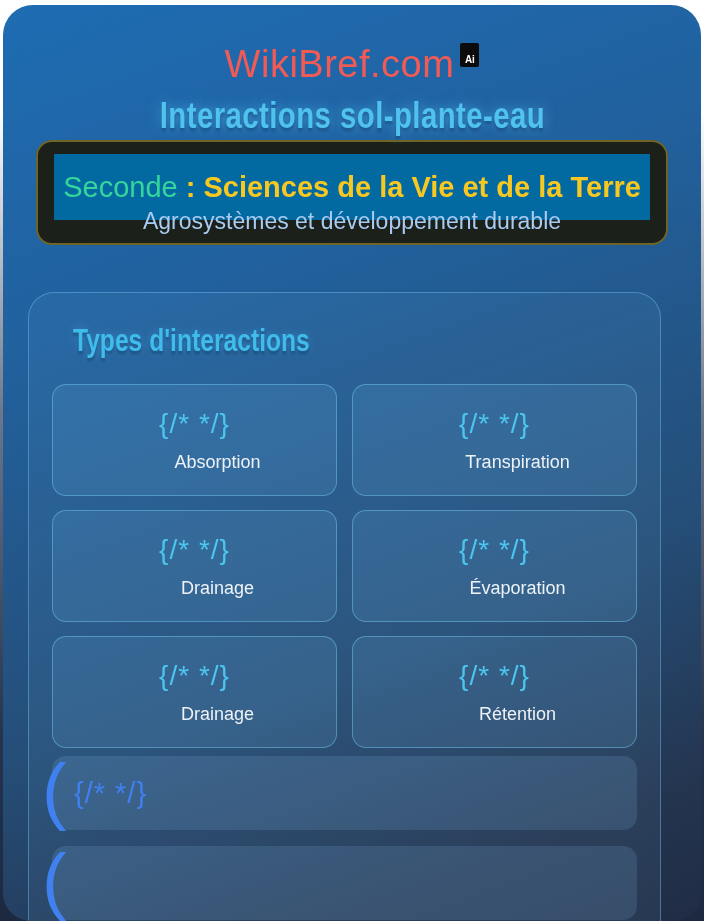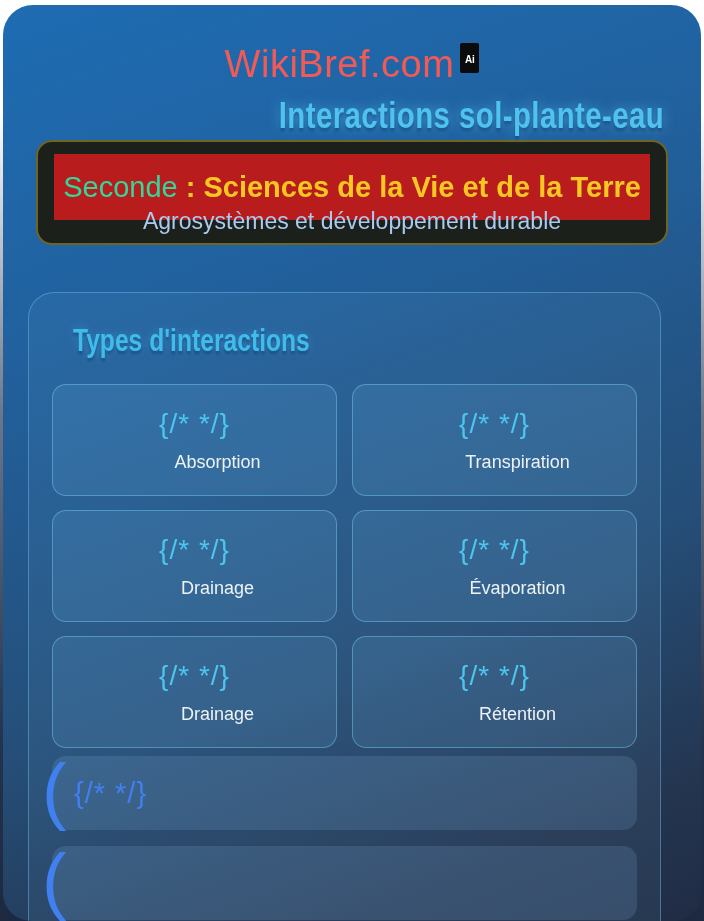--- a/index.html
+++ b/index.html
@@ -9,36 +9,36 @@
     font-family:"Liberation Sans",sans-serif;
   }
   .page{
     position:absolute;top:5px;left:3px;right:3px;bottom:0;
     border-radius:30px 30px 28px 28px;overflow:hidden;
     background:linear-gradient(160deg,#1e6cb3 0%,#21619e 30%,#254e78 65%,#243550 88%,#202c44 100%);
   }
   .header{margin-top:38px;text-align:center;}
   .site-name{font-size:38px;color:#f15a55;letter-spacing:.5px;cursor:pointer;}
   .ai-badge{
-    display:inline-block;width:19px;height:30px;margin-left:6px;border-radius:2px;
+    display:inline-block;width:19px;height:24px;margin-left:6px;border-radius:2px;
     background:#0b0b0b;color:#ffffff;font-size:10px;font-weight:700;
     line-height:34px;text-align:center;vertical-align:14px;
   }
-  .page-title{margin:10px 0 0;text-align:right;font-size:35px;font-weight:700;color:#4fc2ee;}
+  .page-title{margin:10px 0 0;text-align:center;font-size:35px;font-weight:700;color:#4fc2ee;}
   .page-title .cond{
     display:inline-block;transform:scale(.84,1.04);
     text-shadow:0 0 14px rgba(96,205,255,.55),0 2px 3px rgba(0,40,80,.45);
     letter-spacing:.5px;
   }
   .course-card{
     margin:4px 33px 0;padding:12px 16px 8px;
     background:#1b211a;border:2px solid #6e6426;border-radius:16px;
   }
   .course-heading{
-    background:#b91c1c;padding:10px 8px;text-align:center;
+    background:#0369a1;padding:10px 8px;text-align:center;
     font-size:29px;line-height:46px;
   }
   .level{color:#35d69c;font-weight:500;}
   .sep,.subject{color:#f8c822;font-weight:700;}
   .course-theme{
     position:relative;margin-top:-12px;text-align:center;
     font-size:23px;color:#a9cbf1;
   }
   .section{
     margin:47px 0 0 25px;width:633px;height:720px;box-sizing:border-box;

